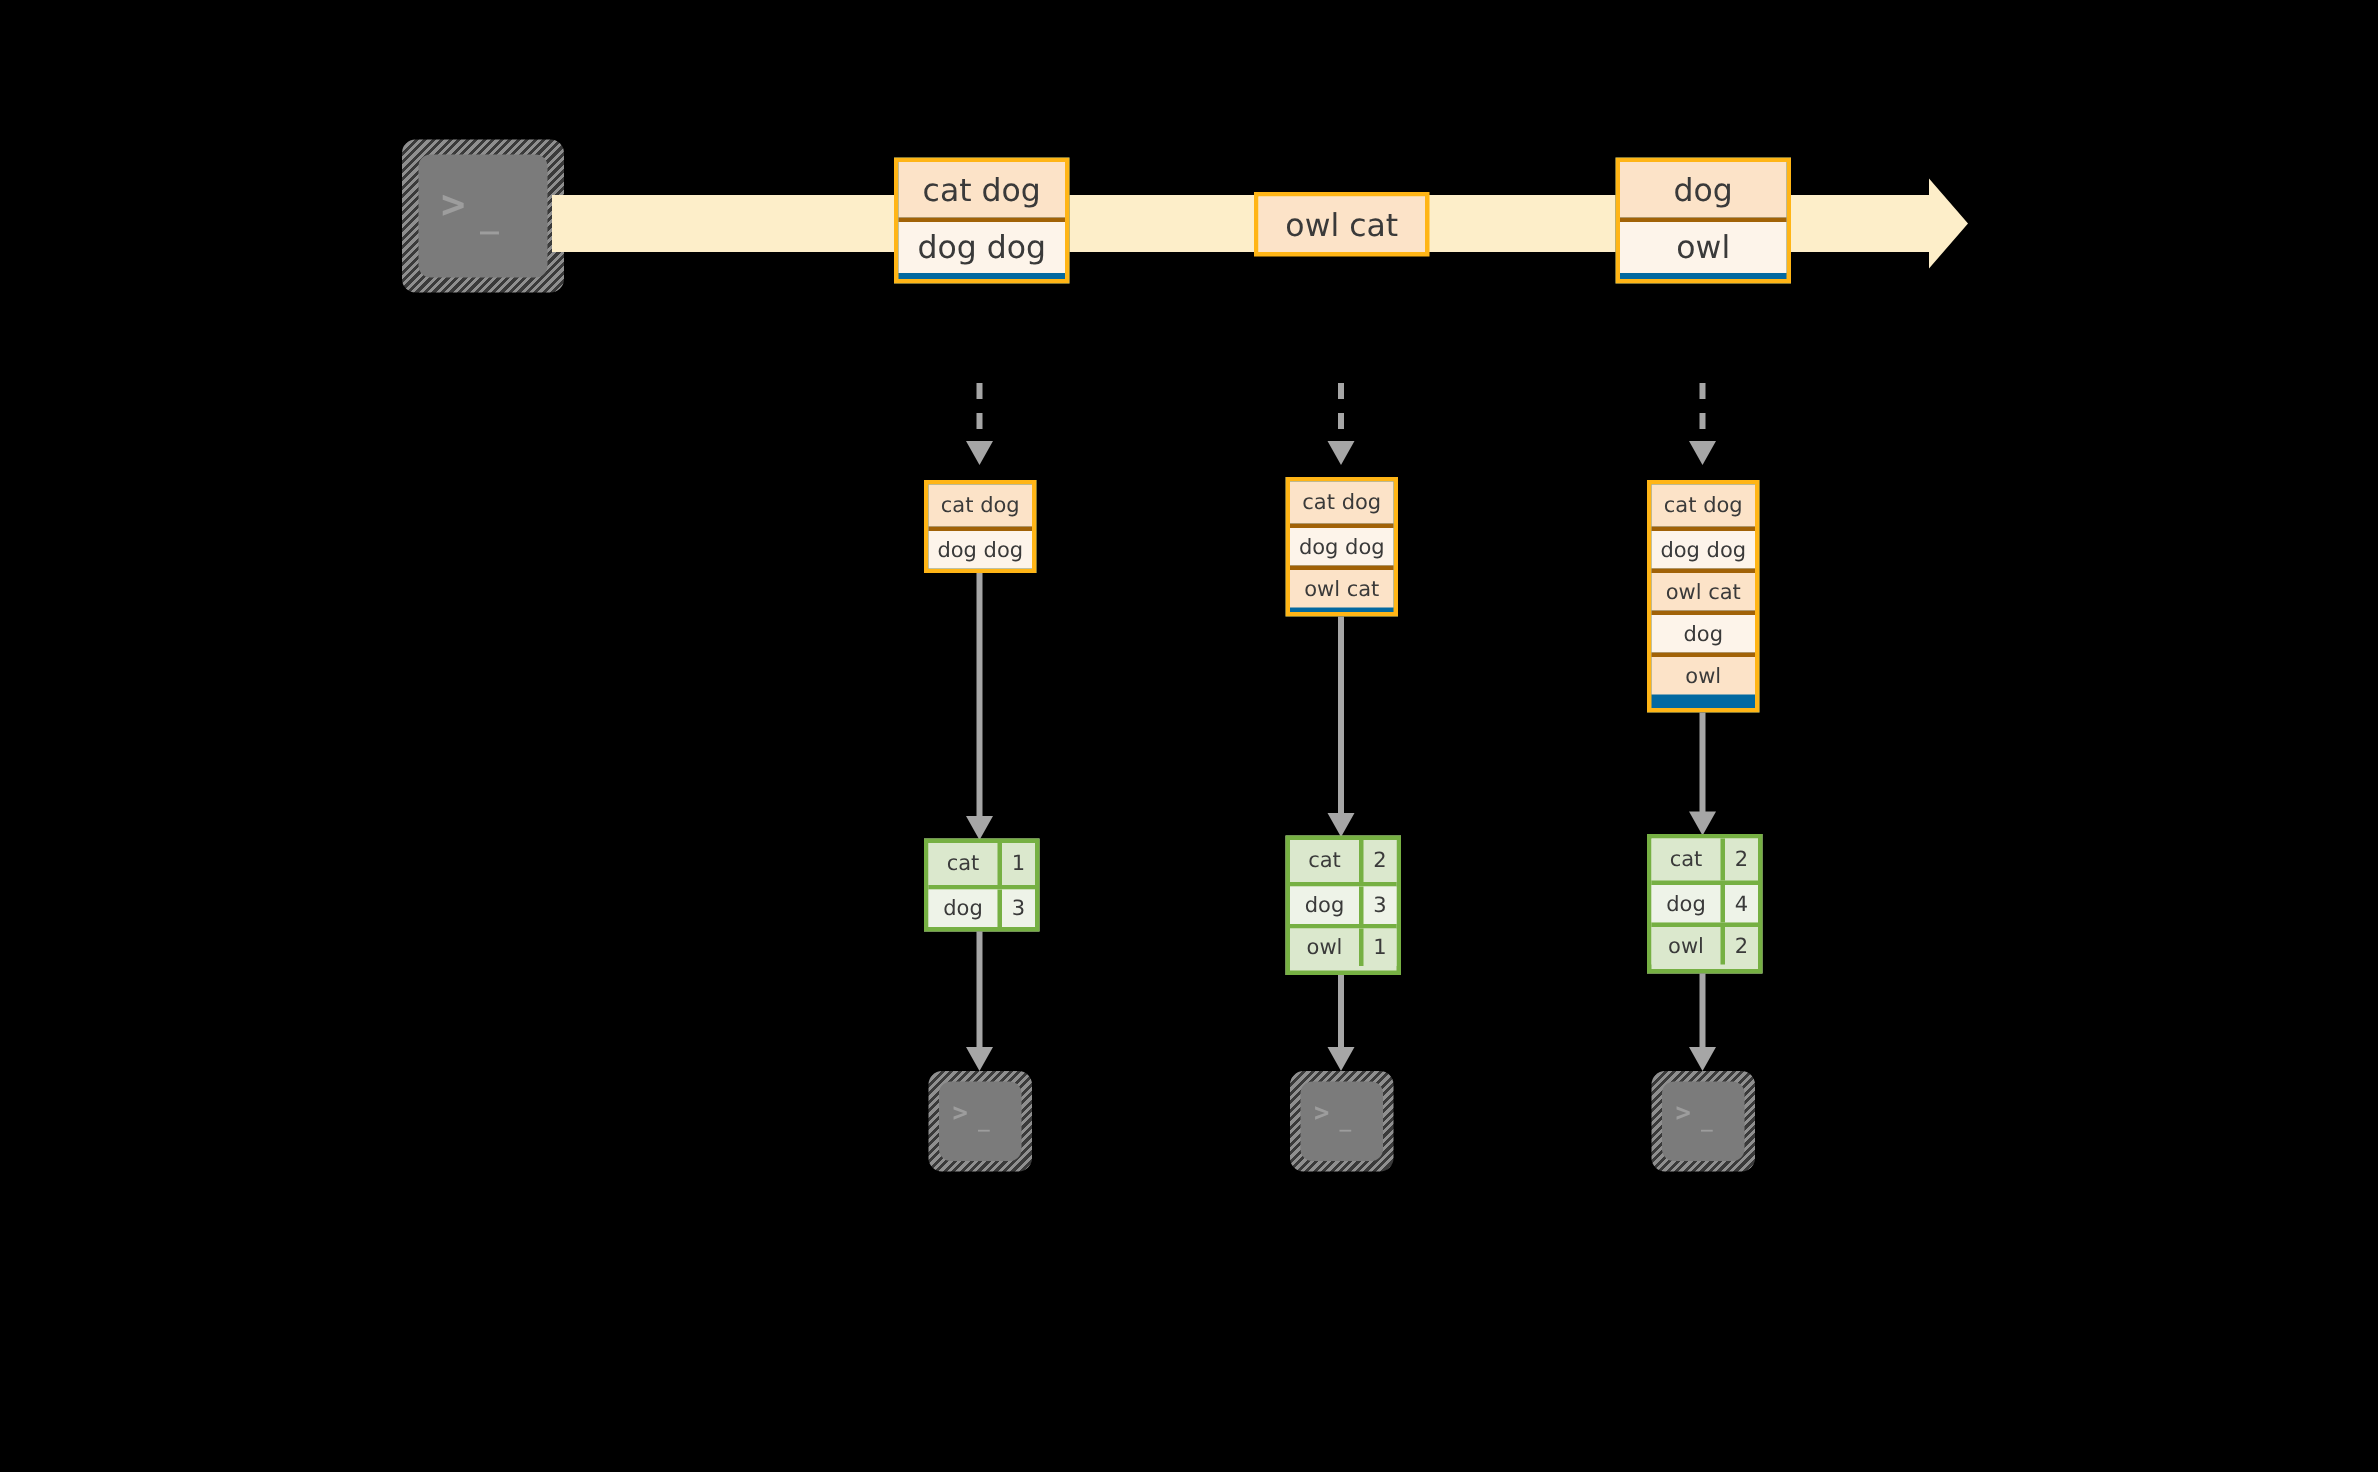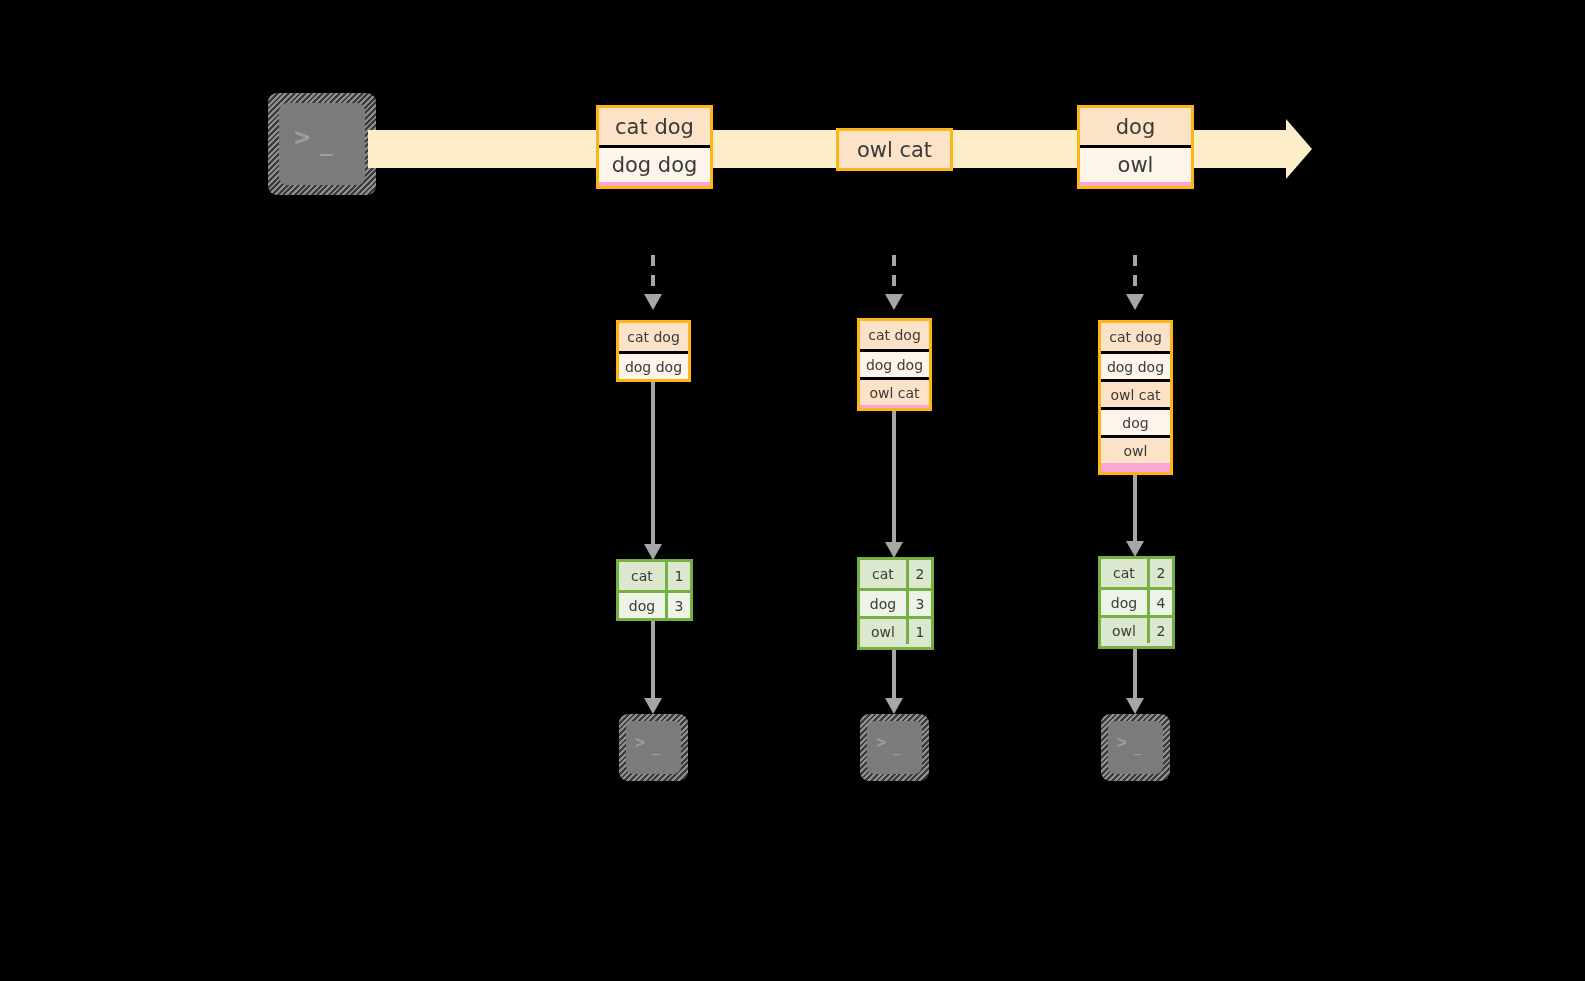--- a/index.html
+++ b/index.html
@@ -6,26 +6,26 @@
   body{width:1585px;height:981px;position:relative;overflow:hidden;
        font-family:"DejaVu Sans","Liberation Sans",sans-serif;}
   .stage{position:absolute;left:0;top:0;width:1585px;height:981px;}
 
   
   .stream-band{position:absolute;background:#fdeec9;}
   .stream-head{position:absolute;width:0;height:0;}
 
   
   .msgbox{position:absolute;border:3px solid #ffb516;box-sizing:border-box;
-          background:#f9a8d4;}
+          background:#0369a1;}
   .msgrow{box-sizing:border-box;display:flex;align-items:center;
           justify-content:center;color:#3a3a3a;white-space:nowrap;}
   .msgrow.peach{background:#fce3c8;}
   .msgrow.cream{background:#fdf4ea;}
-  .msgrow.divider{border-top:3px solid #000000;}
+  .msgrow.divider{border-top:3px solid #a16207;}
 
   
   .msgbox.big .msgrow{font-size:21px;height:37px;}
   
   .msgbox.small .msgrow{font-size:14px;height:28px;}
 
   
   .restable{position:absolute;border:3px solid #76b043;box-sizing:border-box;
             background:#dbe8cd;display:flex;flex-direction:column;}
   .resrow{display:flex;height:28px;box-sizing:border-box;}

